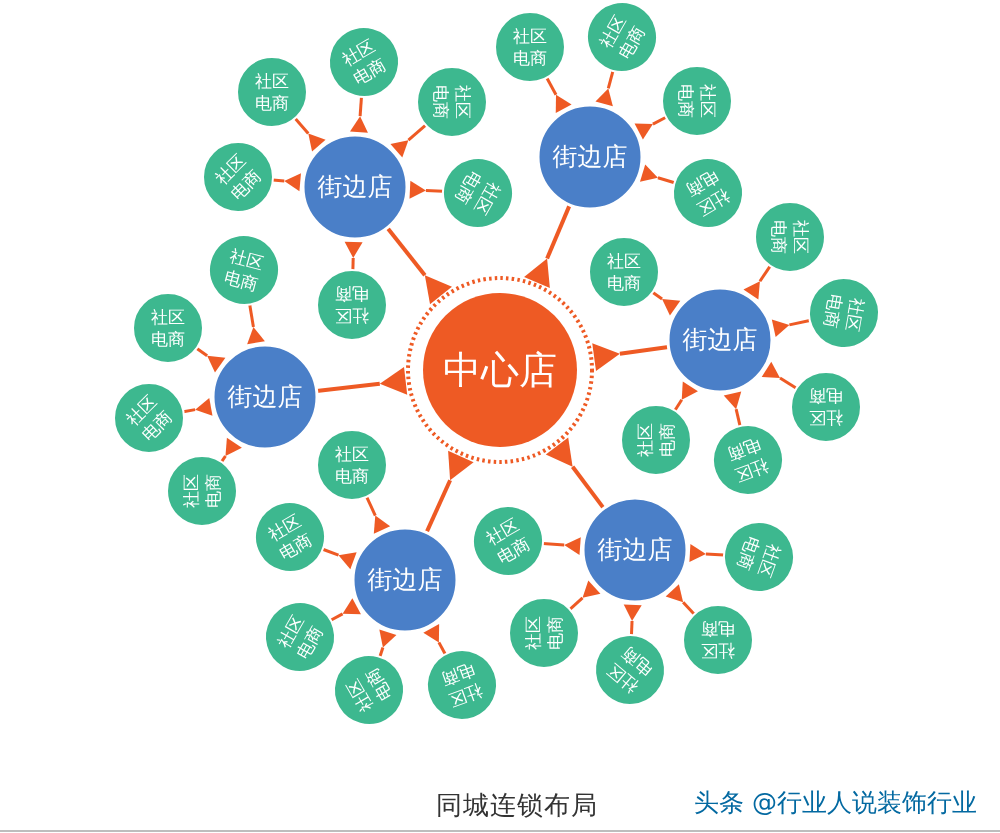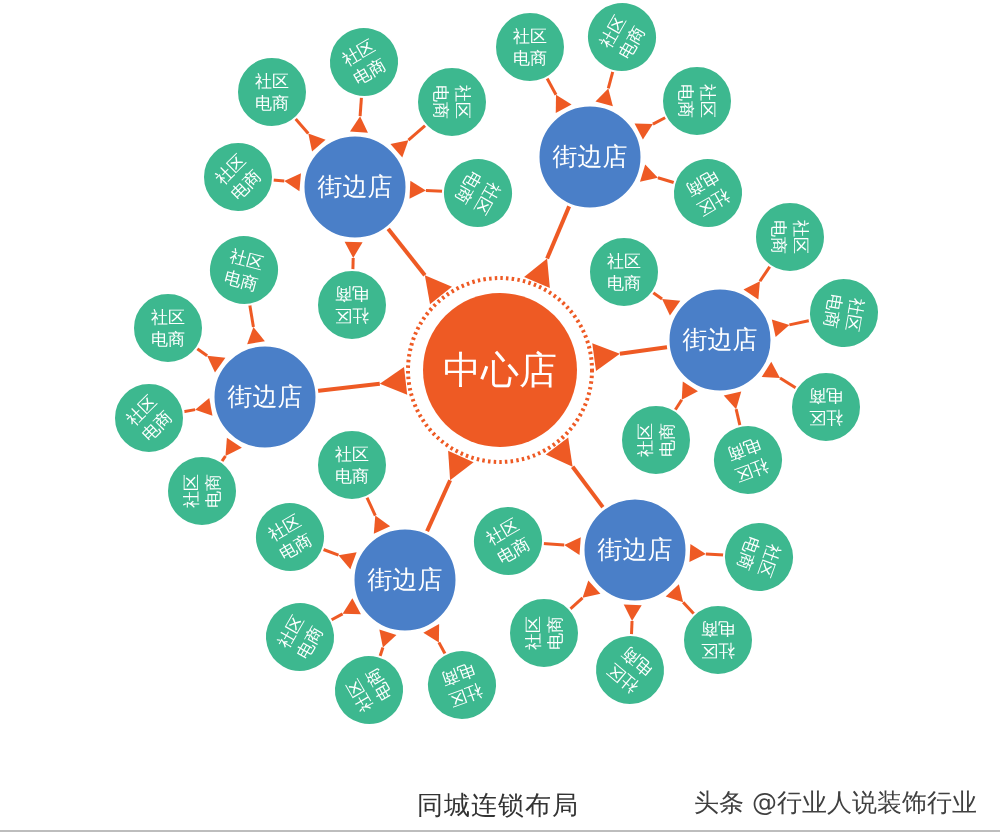--- a/index.html
+++ b/index.html
@@ -1,20 +1,20 @@
 <!DOCTYPE html>
 <html><head>
 <meta charset="utf-8">
 <style>
   html,body{margin:0;padding:0;background:#ffffff;}
   body{width:1000px;height:833px;position:relative;overflow:hidden;font-family:"DejaVu Sans","Liberation Sans",sans-serif;}
   #diagram{position:absolute;left:0;top:0;width:1000px;height:780px;}
   .node-text{font-family:"DejaVu Sans",sans-serif;fill:#ffffff;text-anchor:middle;dominant-baseline:middle;}
-  .caption{position:absolute;left:417px;top:788px;font-size:26px;color:#333333;font-family:"DejaVu Sans",sans-serif;letter-spacing:1px;}
-  .watermark{position:absolute;left:694px;top:786px;font-size:25px;color:#404040;font-family:"DejaVu Sans",sans-serif;}
+  .caption{position:absolute;left:436px;top:788px;font-size:26px;color:#333333;font-family:"DejaVu Sans",sans-serif;letter-spacing:1px;}
+  .watermark{position:absolute;left:694px;top:786px;font-size:25px;color:#0369a1;font-family:"DejaVu Sans",sans-serif;}
   .bottom-rule{position:absolute;left:0;top:830px;width:1000px;height:2px;background:#bdbdbd;}
 </style>
 </head>
 <body>
 
 <svg id="diagram" viewBox="0 0 1000 780" xmlns="http://www.w3.org/2000/svg">
   <g id="connectors">
       <line x1="387.29366389690733" y1="227.75683098713128" x2="424.85512823988876" y2="275.16198943379067" stroke="#EE5A24" stroke-width="4"></line>
       <polygon points="430.0289672302686,304.2348528996006 451.9749531464162,286.845956955112 424.85512823988876,275.16198943379067" fill="#EE5A24"></polygon>
       <line x1="295.0280126770029" y1="118.35736390741295" x2="308.2860314266513" y2="133.53220464496232" stroke="#EE5A24" stroke-width="3"></line>

